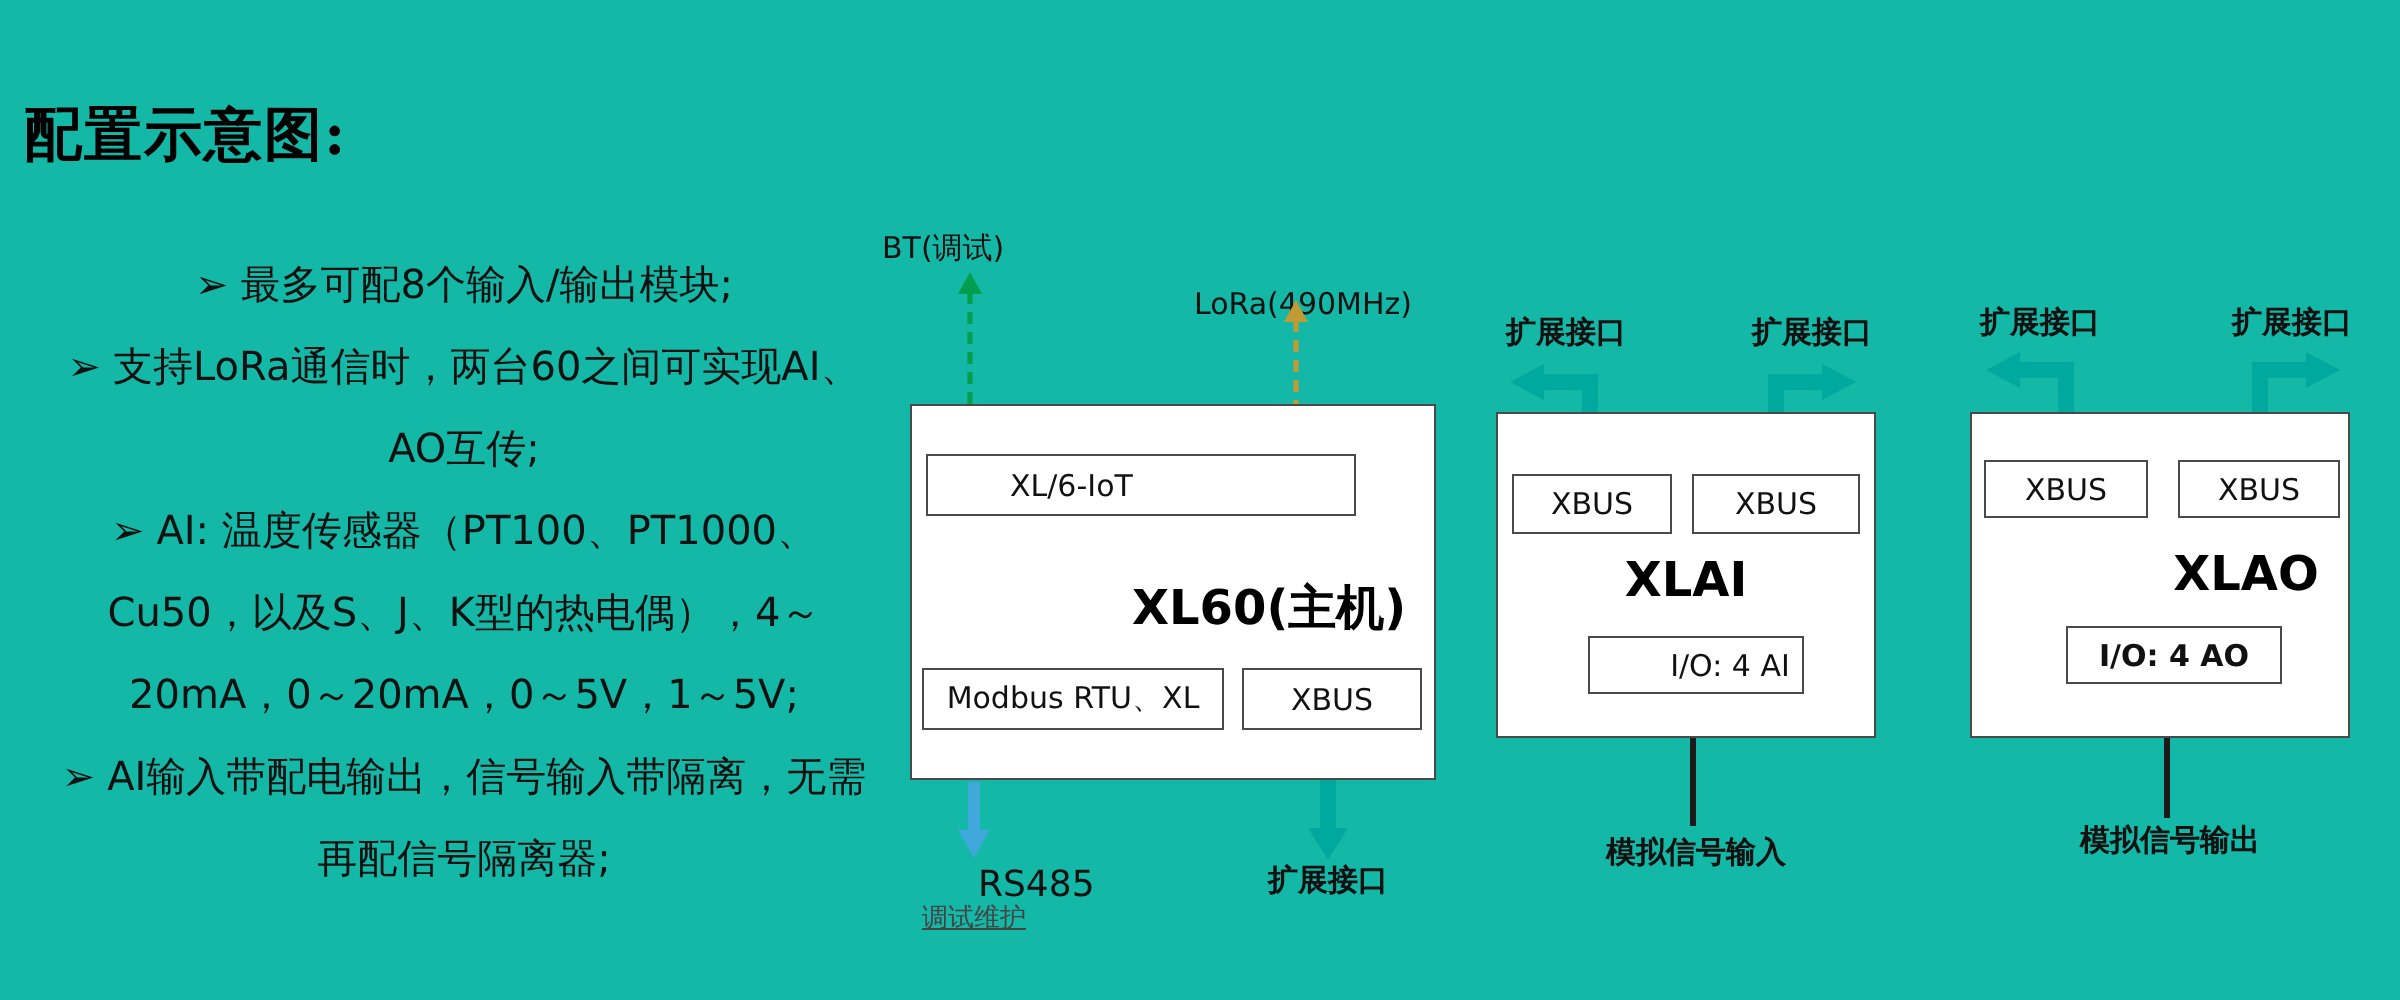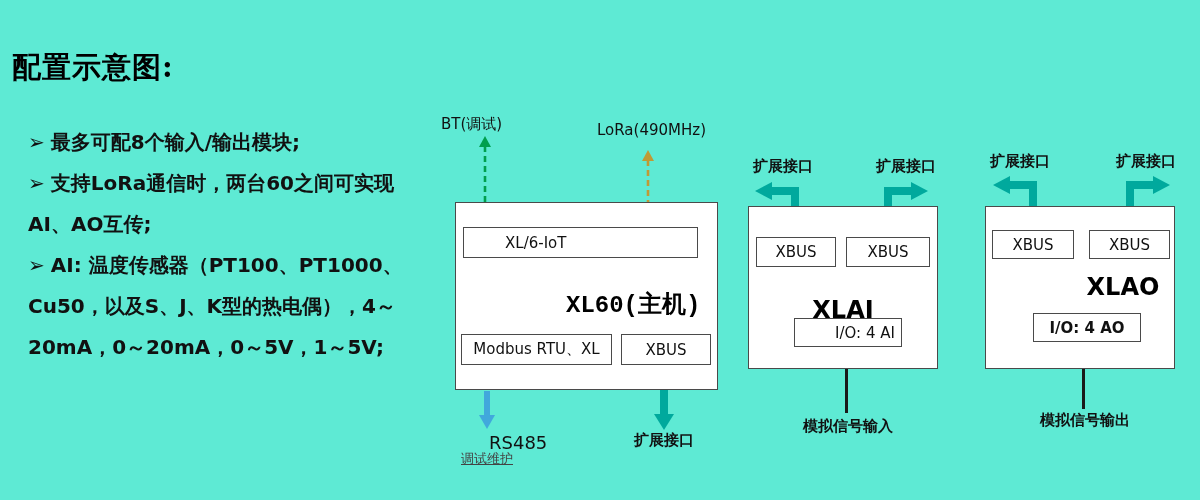--- a/index.html
+++ b/index.html
@@ -1,21 +1,21 @@
 <!DOCTYPE html>
 <html><head>
 <meta charset="utf-8">
 <style>
   html,body{margin:0;padding:0;background:#ffffff;}
-  .canvas{position:relative;width:1200px;height:500px;background:#5eead4;overflow:hidden;
+  .canvas{position:relative;width:1200px;height:500px;background:#14b8a6;overflow:hidden;
           font-family:"DejaVu Sans","Liberation Sans",sans-serif;color:#111;}
   .abs{position:absolute;}
   .title{font-family:"DejaVu Serif","Liberation Serif",serif;font-size:29px;font-weight:bold;
          letter-spacing:1px;color:#000;}
-  .bullets{width:408px;font-size:20px;font-weight:bold;line-height:41px;color:#111;text-align:left;}
+  .bullets{width:408px;font-size:20px;font-weight:normal;line-height:41px;color:#111;text-align:center;}
   .bullet-item{margin:0;}
   .bullet-marker{margin-right:6px;}
   .outline{position:absolute;border:1.6px solid #4a4a4a;background:#fff;box-sizing:border-box;}
   .small-box{position:absolute;border:1.4px solid #4a4a4a;background:#fff;box-sizing:border-box;
              display:flex;align-items:center;font-size:15px;color:#111;}
   .box-center{justify-content:center;}
   .box-left{padding-left:9px;}
   .device-name{position:absolute;font-size:24px;font-weight:bold;color:#000;}
   .center-text{text-align:center;}
   .lbl{position:absolute;font-size:15px;color:#111;white-space:nowrap;}
@@ -34,44 +34,47 @@
   <div class="abs bullets" style="left:28px;top:122px;">
     <div class="bullet-item">
       <span class="bullet-marker">➢</span><span>最多可配8个输入/输出模块;</span>
     </div>
     <div class="bullet-item">
       <span class="bullet-marker">➢</span><span>支持LoRa通信时，两台60之间可实现AI、AO互传;</span>
     </div>
     <div class="bullet-item">
       <span class="bullet-marker">➢</span><span>AI: 温度传感器（PT100、PT1000、Cu50，以及S、J、K型的热电偶），4～20mA，0～20mA，0～5V，1～5V;</span>
     </div>
+    <div class="bullet-item">
+      <span class="bullet-marker">➢</span><span>AI输入带配电输出，信号输入带隔离，无需再配信号隔离器;</span>
+    </div>
   </div>
 
   <div class="lbl" style="left:441px;top:115px;">BT(调试)</div>
-  <div class="lbl" style="left:597px;top:121px;">LoRa(490MHz)</div>
+  <div class="lbl" style="left:597px;top:143px;">LoRa(490MHz)</div>
 
   <svg class="abs" style="left:477px;top:136px;" width="16" height="100">
     <line x1="8" y1="10" x2="8" y2="90" stroke-width="2.6" stroke-dasharray="6 4" stroke="#009F4D"></line>
     <polygon points="2,11 14,11 8,0" fill="#009F4D"></polygon>
     <polygon points="2,89 14,89 8,100" fill="#009F4D"></polygon>
   </svg>
 
   <svg class="abs" style="left:640px;top:150px;" width="16" height="78">
     <line x1="8" y1="10" x2="8" y2="68" stroke-width="2.6" stroke-dasharray="6 4" stroke="#BF9A35"></line>
     <polygon points="2,11 14,11 8,0" fill="#BF9A35"></polygon>
     <polygon points="2,67 14,67 8,78" fill="#BF9A35"></polygon>
   </svg>
 
   <div class="outline" style="left:455px;top:202px;width:263px;height:188px;"></div>
 
-  <div class="small-box box-left" style="left:463px;top:227px;width:235px;height:31px;padding-left:41px;">
+  <div class="small-box box-left" style="left:463px;top:227px;width:215px;height:31px;padding-left:41px;">
     <span>XL/6-IoT</span>
   </div>
 
-  <div class="device-name" style="left:566px;top:288px;font-family:Liberation Mono, monospace;">XL60(主机)</div>
+  <div class="device-name" style="left:566px;top:288px;">XL60(主机)</div>
 
   <div class="small-box box-center" style="left:461px;top:334px;width:151px;height:31px;">
     <span>Modbus RTU、XL</span>
   </div>
   <div class="small-box box-center" style="left:621px;top:334px;width:90px;height:31px;">
     <span>XBUS</span>
   </div>
 
   <svg class="abs" style="left:478px;top:391px;" width="18" height="38">
     <line x1="9" y1="0" x2="9" y2="26" stroke-width="6" stroke="#41A8DC"></line>
@@ -98,21 +101,21 @@
     <polygon points="33,2 33,20 50,11" fill="#00A99D"></polygon>
   </svg>
 
   <div class="outline" style="left:748px;top:206px;width:190px;height:163px;"></div>
   <div class="small-box box-center" style="left:756px;top:237px;width:80px;height:30px;">
     <span>XBUS</span>
   </div>
   <div class="small-box box-center" style="left:846px;top:237px;width:84px;height:30px;">
     <span>XBUS</span>
   </div>
-  <div class="device-name center-text" style="left:748px;top:296px;width:190px;">XLAI</div>
+  <div class="device-name center-text" style="left:748px;top:276px;width:190px;">XLAI</div>
   <div class="small-box box-center" style="left:794px;top:318px;width:108px;height:29px;padding-left:34px;">
     <span>I/O:  4 AI</span>
   </div>
   <div class="connector" style="left:845px;top:369px;width:2.5px;height:44px;"></div>
   <div class="lbl lbl-bold" style="left:803px;top:417px;">模拟信号输入</div>
 
   <div class="lbl lbl-bold" style="left:990px;top:152px;">扩展接口</div>
   <div class="lbl lbl-bold" style="left:1116px;top:152px;">扩展接口</div>
 
   <svg class="abs" style="left:993px;top:174px;" width="50" height="57">

